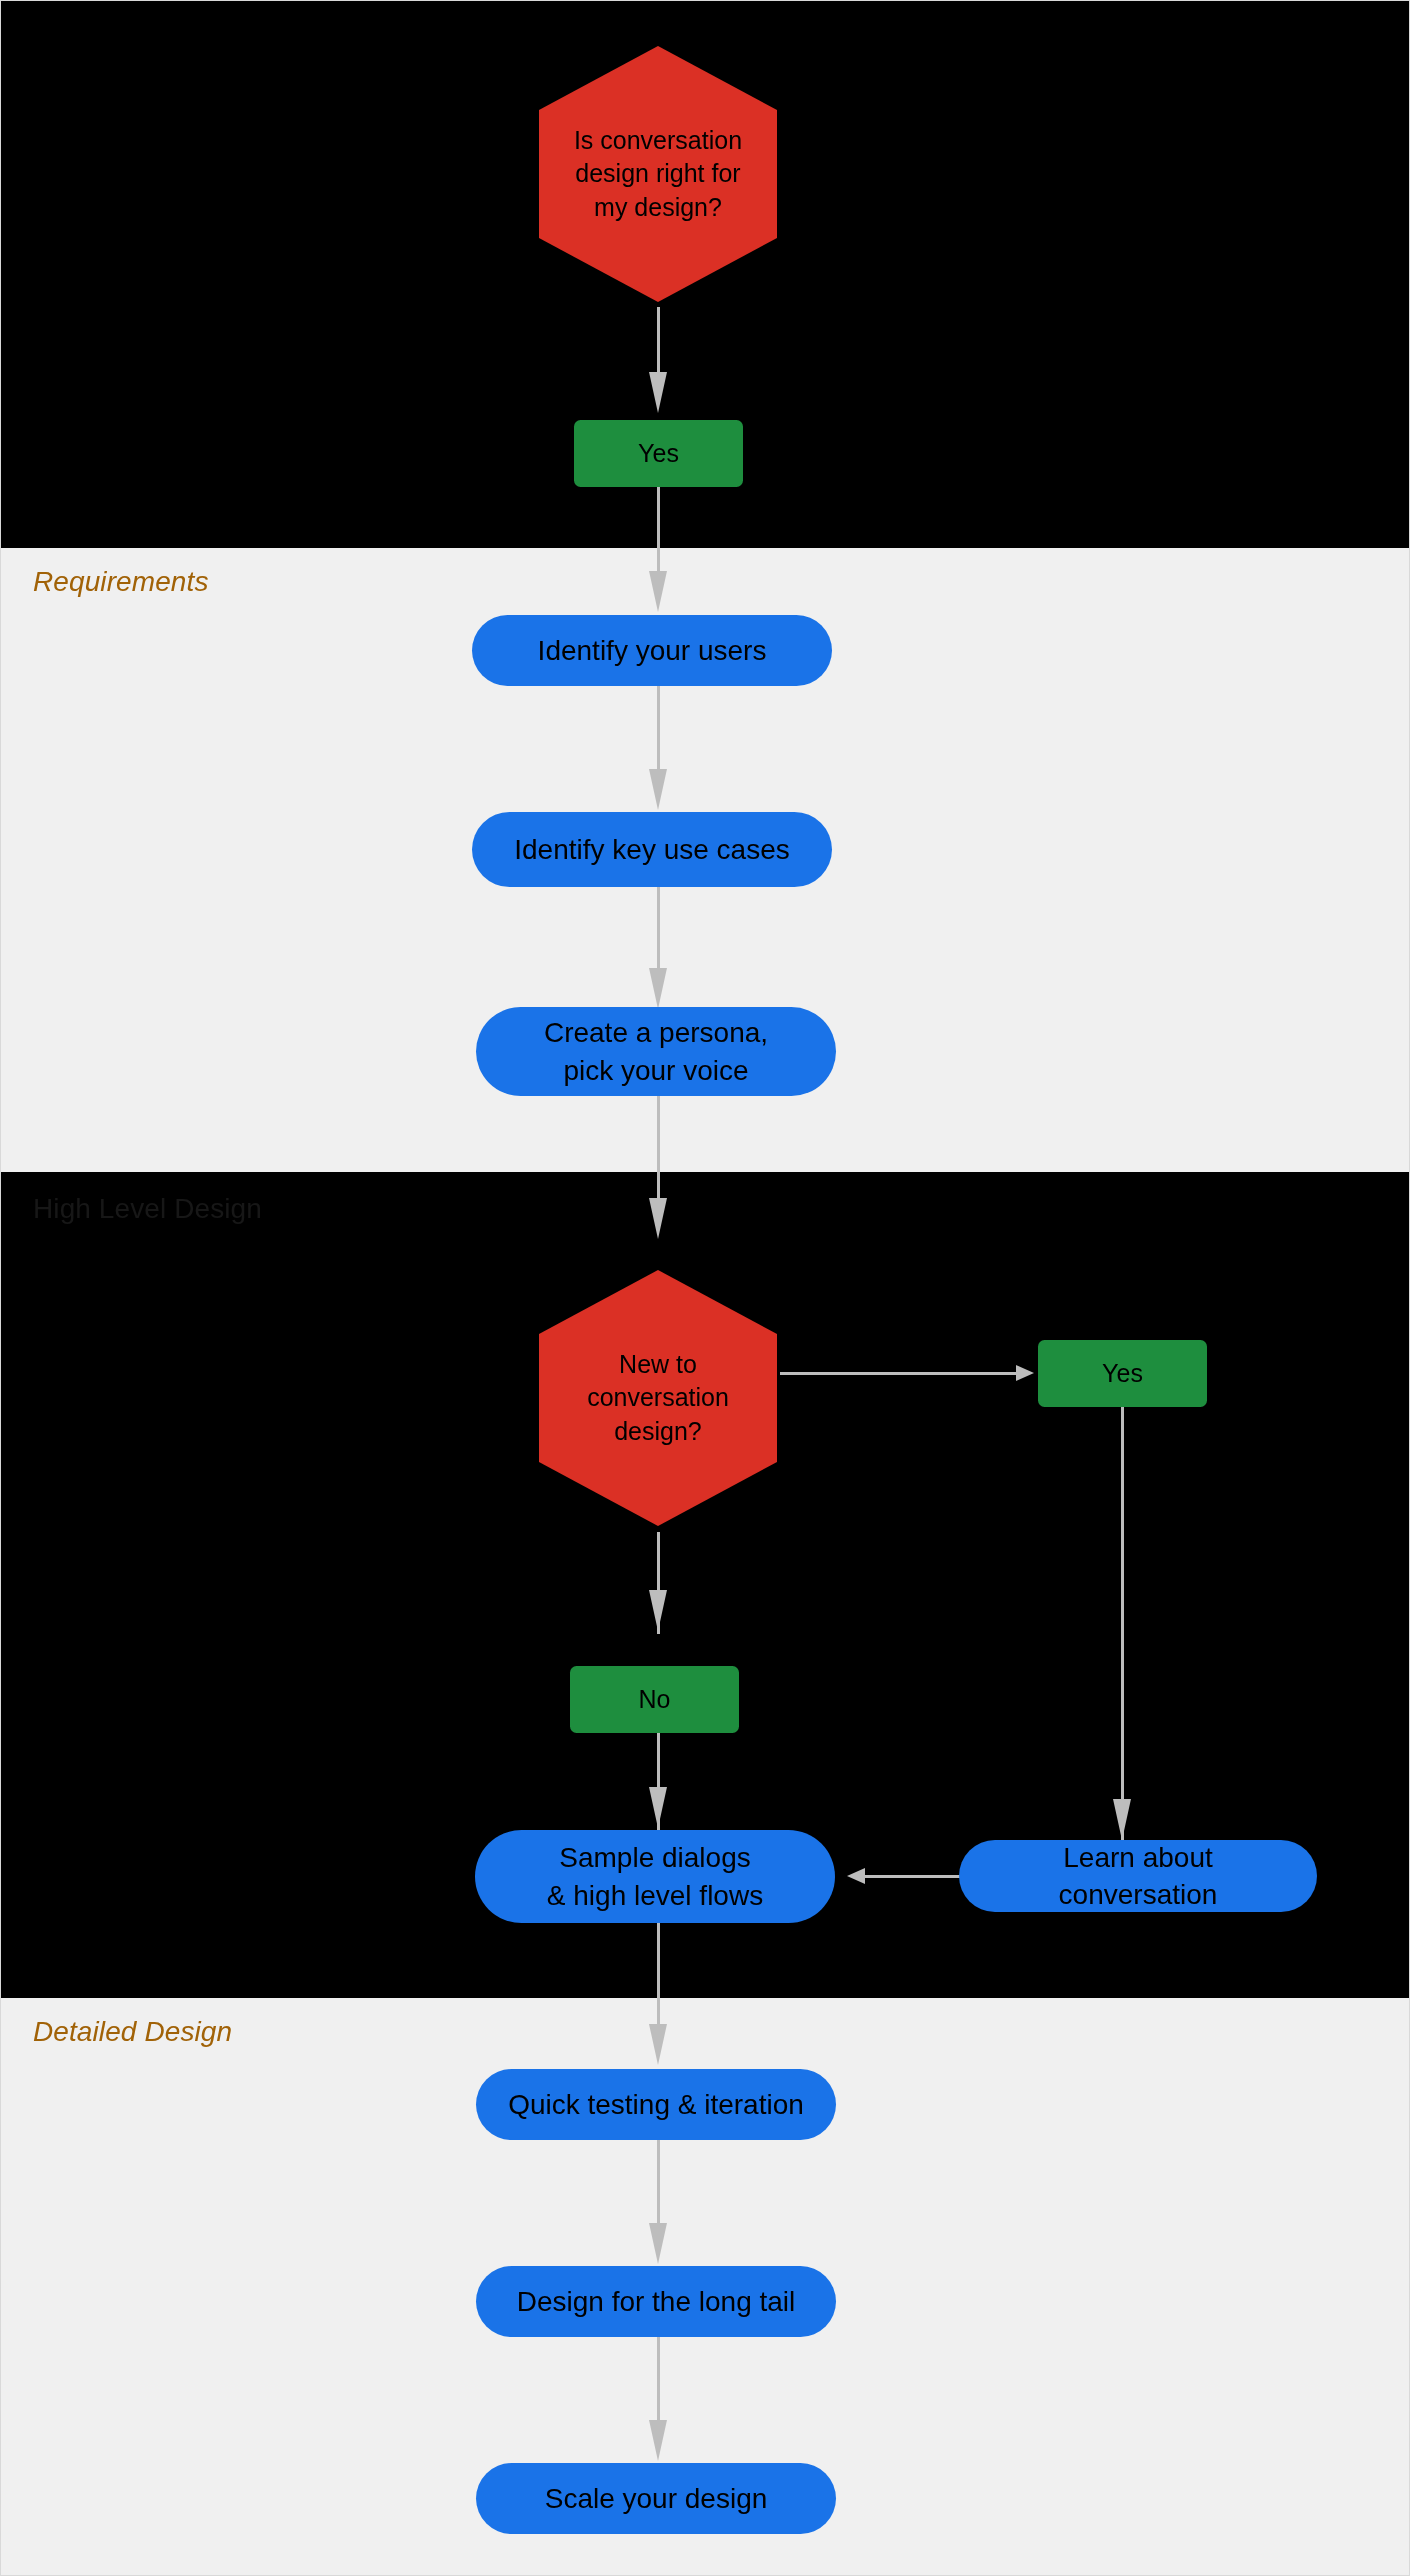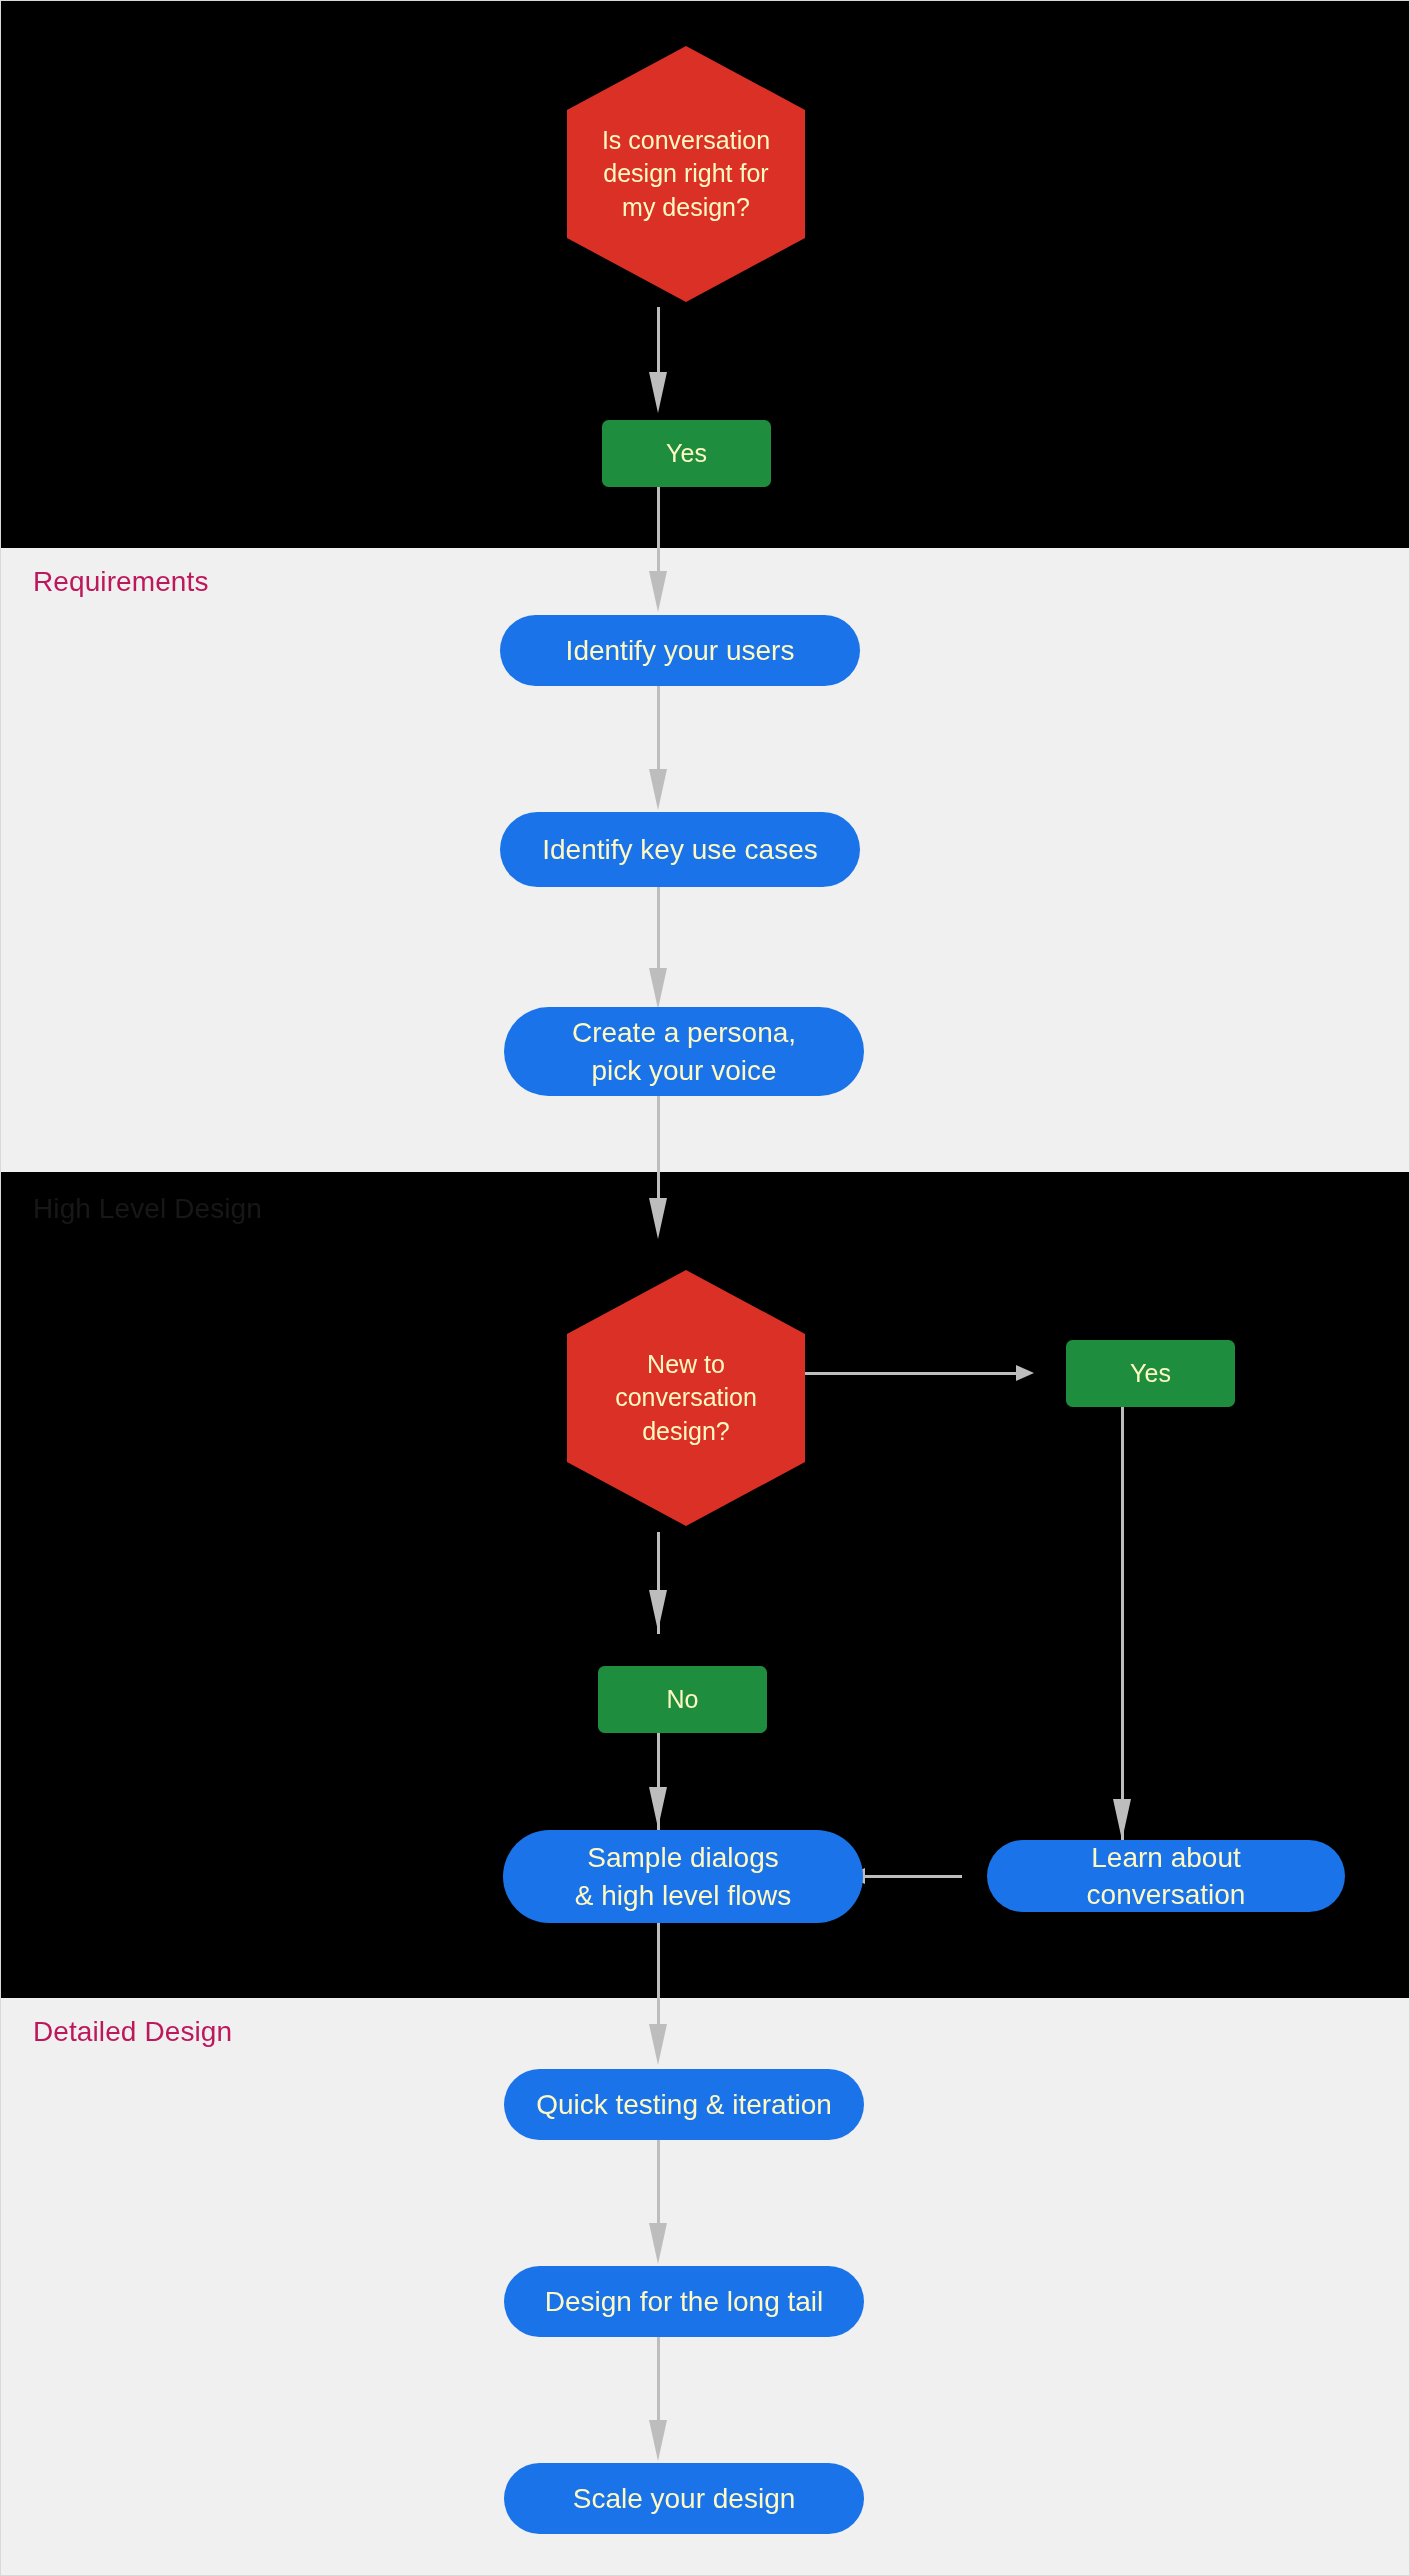--- a/index.html
+++ b/index.html
@@ -32,38 +32,37 @@
   #band-dark-2  { top: 1171px; height: 826px; }
   #band-light-2 { top: 1997px; height: 579px; }
 
   
   .section-label {
     position: absolute;
     font-size: 28px;
     letter-spacing: 0.1px;
     white-space: nowrap;
   }
-  .section-label.on-light { color: #be185d; }
+  .section-label.on-light { color: #a16207; font-style: italic; }
   .section-label.on-dark  { color: #171717; }
 
   #label-requirements { left: 32px; top: 565px; }
   #label-high-level   { left: 32px; top: 1192px; }
   #label-detailed     { left: 32px; top: 2015px; }
 
   
   .node {
     position: absolute;
     display: flex;
     align-items: center;
     justify-content: center;
     text-align: center;
-    color: #fef9c3;
+    color: #000000;
     box-sizing: border-box;
     line-height: 1.33;
-    margin-left: 28px;
   }
 
   
   .hexagon {
     background: #db3025;
     clip-path: polygon(50% 0%, 100% 25%, 100% 75%, 50% 100%, 0% 75%, 0% 25%);
     font-size: 25px;
     padding: 0 16.7px;
   }
 

